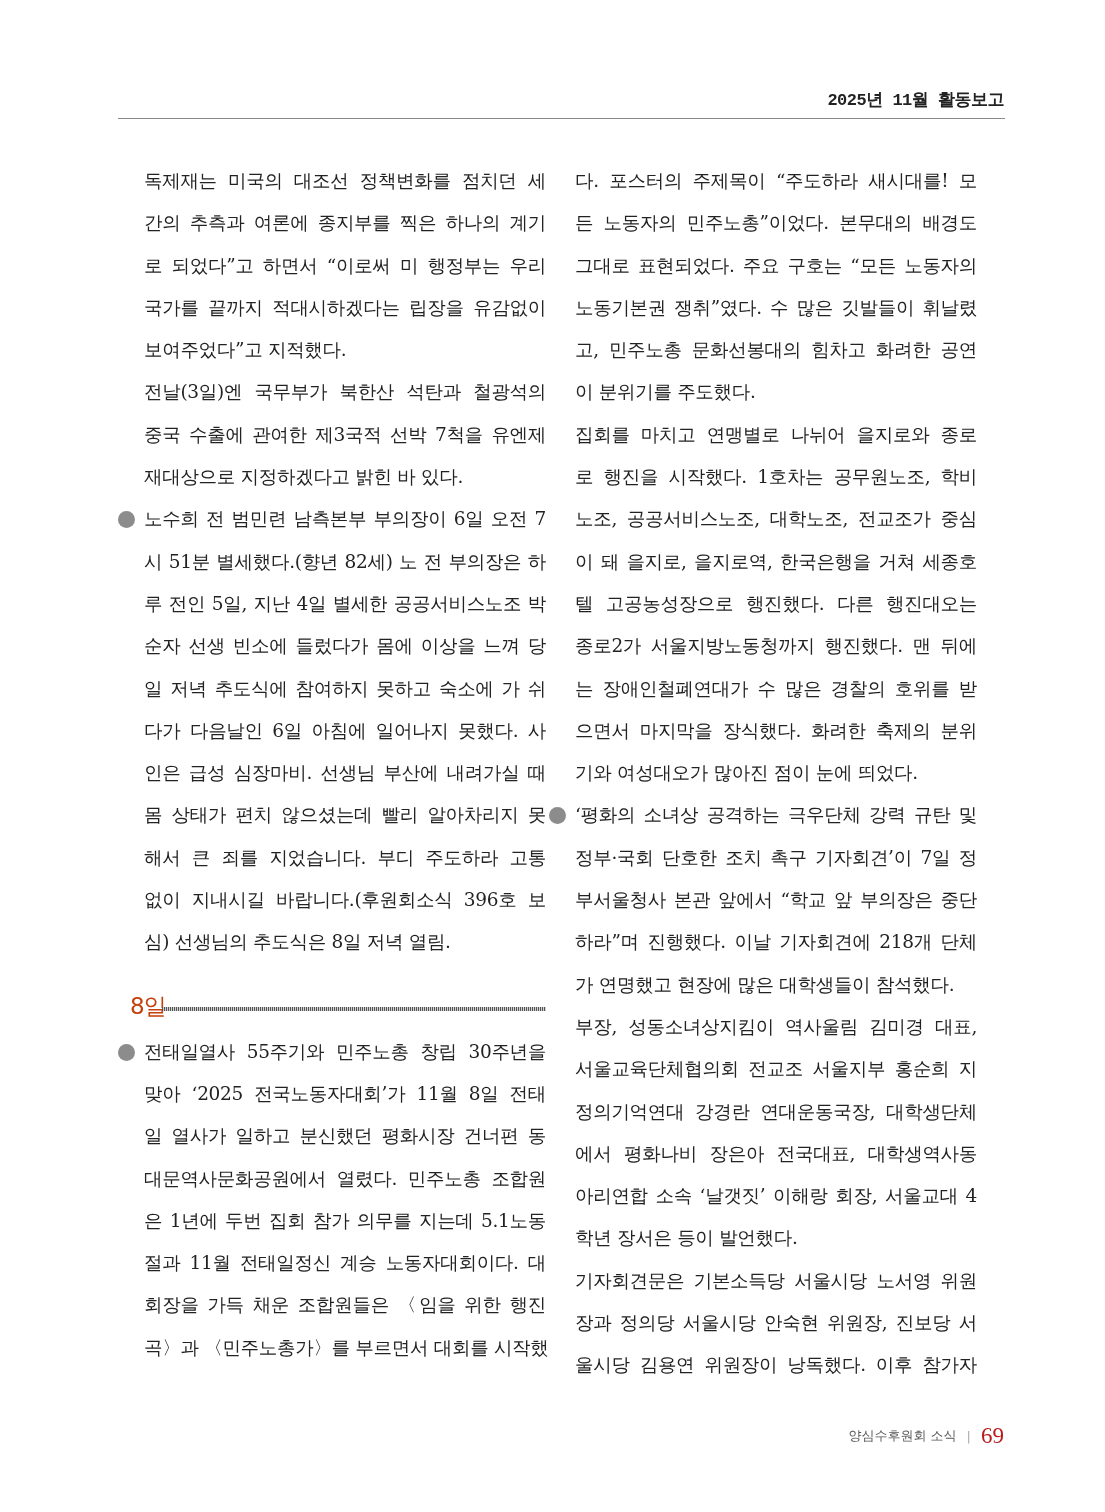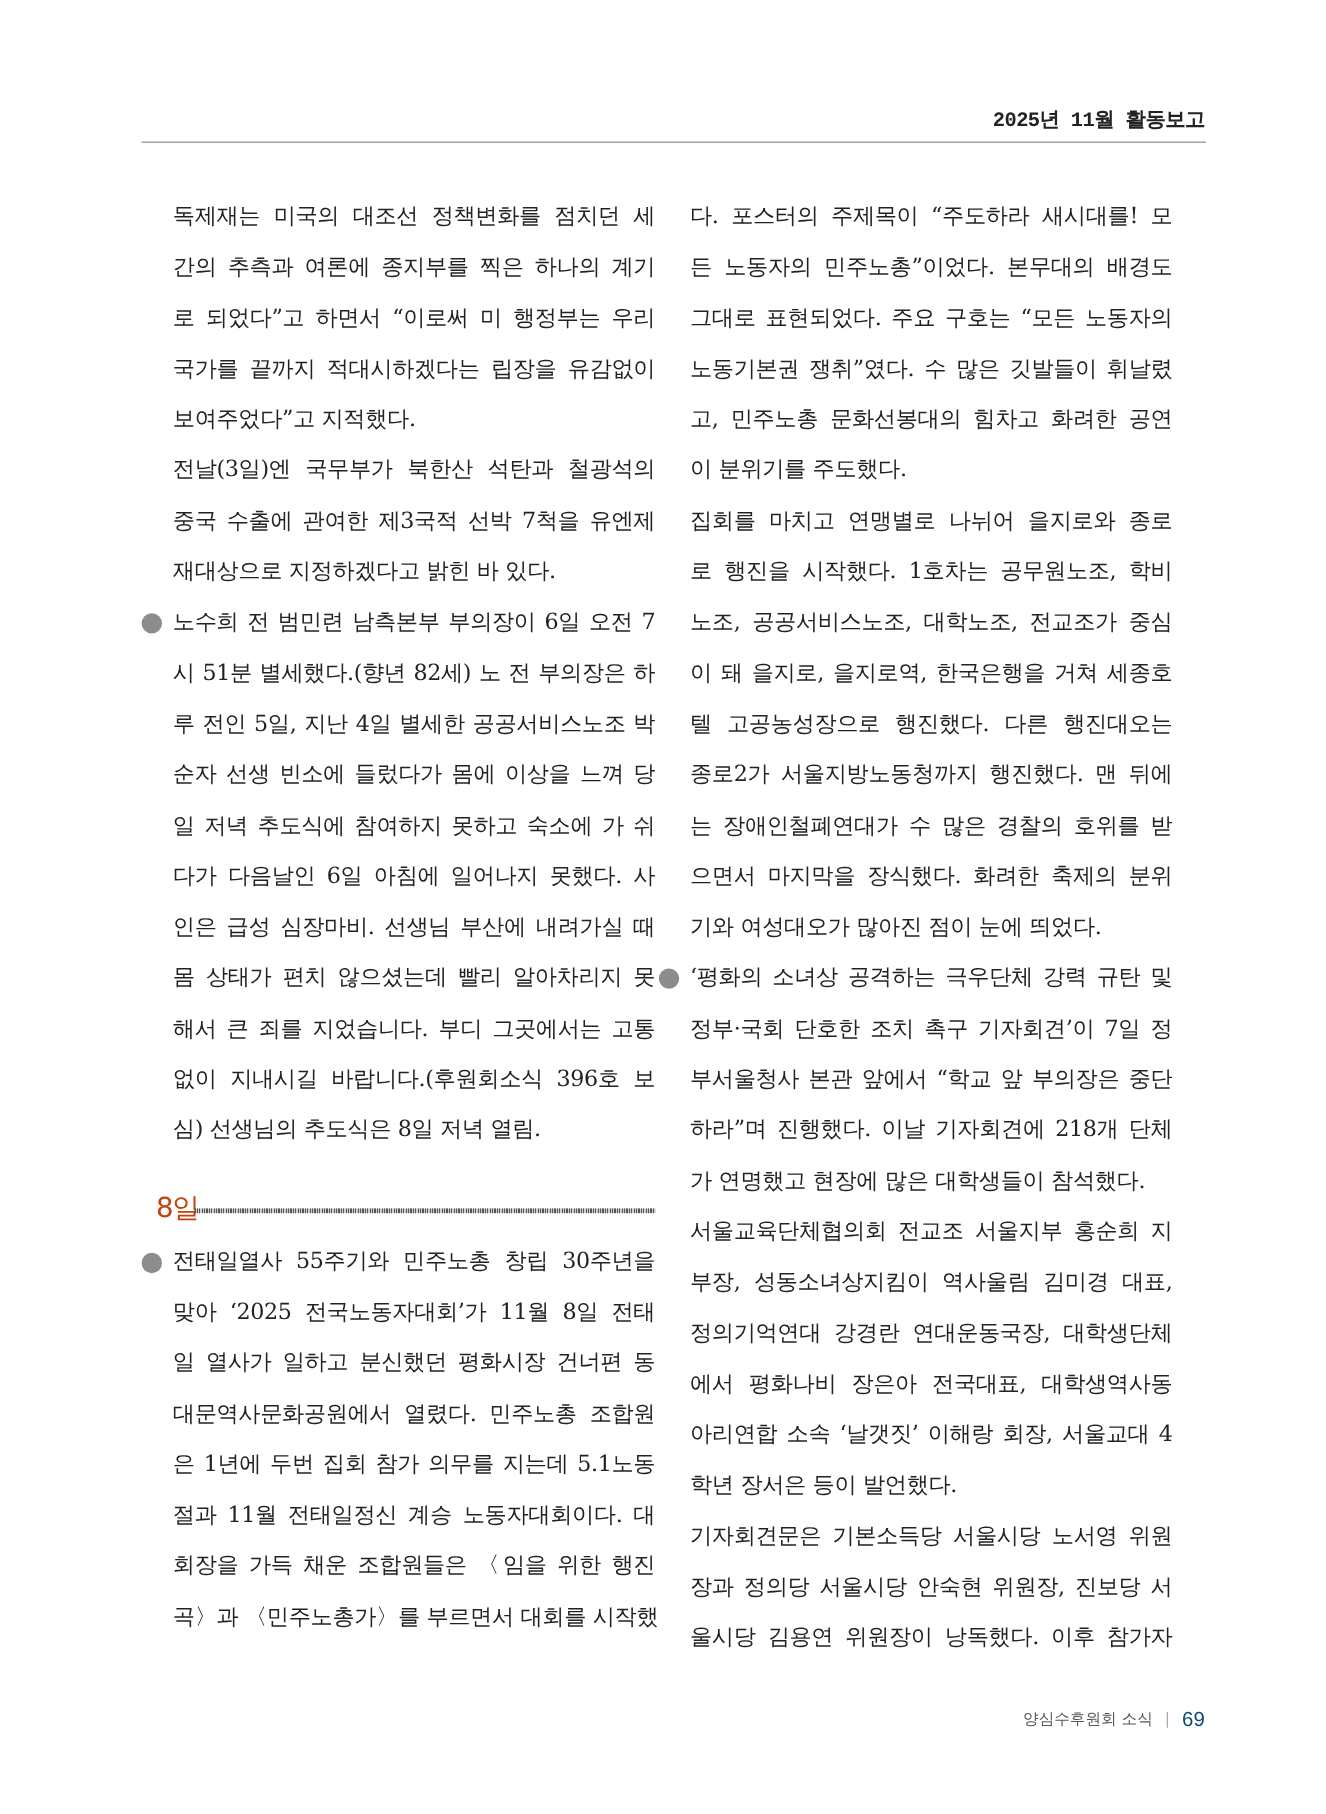--- a/index.html
+++ b/index.html
@@ -44,22 +44,22 @@
     position: absolute; left: 44px; right: 0; top: 20px; height: 4px;
     background: repeating-linear-gradient(90deg, #555 0 1px, #cfcfcf 1px 2px);
   }
   .footer {
     position: absolute; right: 101px; top: 1423px;
     font-family: "DejaVu Sans", "Liberation Sans", sans-serif;
     font-size: 13px; color: #555; display: flex; align-items: center;
   }
   .footer-sep { margin: 0 10px; color: #aaa; }
   .footer-page {
-    font-family: Liberation Sans, sans-serif;
-    font-size: 17px; color: #0c4a6e;
+    font-family: Liberation Serif, serif;
+    font-size: 23px; color: #b91c1c;
   }
 </style>
 </head>
 <body>
 
 <div class="header-title">2025년 11월 활동보고</div>
 <div class="header-rule"></div>
 
 <div class="col col-left">
 
@@ -82,21 +82,21 @@
       <span class="bullet"></span>
       <span>노수희 전 범민련 남측본부 부의장이 6일 오전 7</span>
     </div>
     <div class="line">시 51분 별세했다.(향년 82세) 노 전 부의장은 하</div>
     <div class="line">루 전인 5일, 지난 4일 별세한 공공서비스노조 박</div>
     <div class="line">순자 선생 빈소에 들렀다가 몸에 이상을 느껴 당</div>
     <div class="line">일 저녁 추도식에 참여하지 못하고 숙소에 가 쉬</div>
     <div class="line">다가 다음날인 6일 아침에 일어나지 못했다. 사</div>
     <div class="line">인은 급성 심장마비. 선생님 부산에 내려가실 때</div>
     <div class="line">몸 상태가 편치 않으셨는데 빨리 알아차리지 못</div>
-    <div class="line">해서 큰 죄를 지었습니다. 부디 그곳에서는 고통</div>
+    <div class="line">해서 큰 죄를 지었습니다. 부디 주도하라 고통</div>
     <div class="line">없이 지내시길 바랍니다.(후원회소식 396호 보</div>
     <div class="line last">심) 선생님의 추도식은 8일 저녁 열림.</div>
   </div>
 
   <div class="section-head">
     <span class="section-label">8일</span>
     <span class="section-rule"></span>
   </div>
 
   <div>
@@ -138,22 +138,22 @@
     <div class="line">
       <span class="bullet"></span>
       <span>‘평화의 소녀상 공격하는 극우단체 강력 규탄 및</span>
     </div>
     <div class="line">정부·국회 단호한 조치 촉구 기자회견’이 7일 정</div>
     <div class="line">부서울청사 본관 앞에서 “학교 앞 부의장은 중단</div>
     <div class="line">하라”며 진행했다. 이날 기자회견에 218개 단체</div>
     <div class="line last">가 연명했고 현장에 많은 대학생들이 참석했다.</div>
   </div>
   <div>
+    <div class="line">부장, 성동소녀상지킴이 역사울림 김미경 대표,</div>
     <div class="line">서울교육단체협의회 전교조 서울지부 홍순희 지</div>
-    <div class="line">부장, 성동소녀상지킴이 역사울림 김미경 대표,</div>
     <div class="line">정의기억연대 강경란 연대운동국장, 대학생단체</div>
     <div class="line">에서 평화나비 장은아 전국대표, 대학생역사동</div>
     <div class="line">아리연합 소속 ‘날갯짓’ 이해랑 회장, 서울교대 4</div>
     <div class="line last">학년 장서은 등이 발언했다.</div>
   </div>
   <div>
     <div class="line">기자회견문은 기본소득당 서울시당 노서영 위원</div>
     <div class="line">장과 정의당 서울시당 안숙현 위원장, 진보당 서</div>
     <div class="line">울시당 김용연 위원장이 낭독했다. 이후 참가자</div>
   </div>

